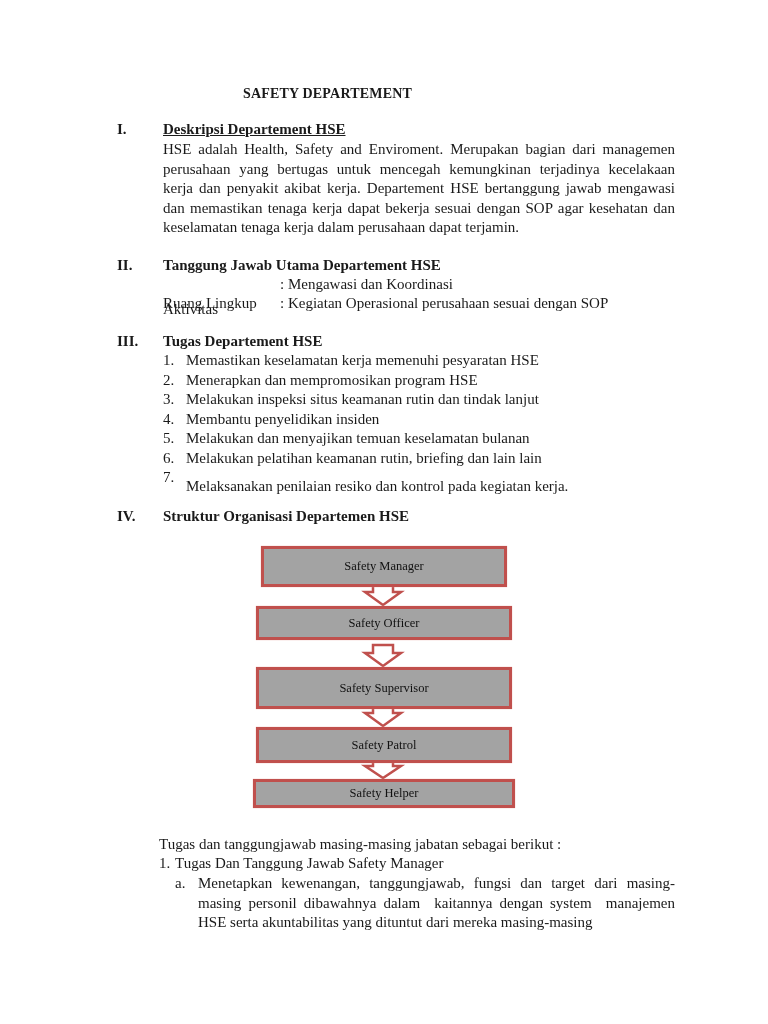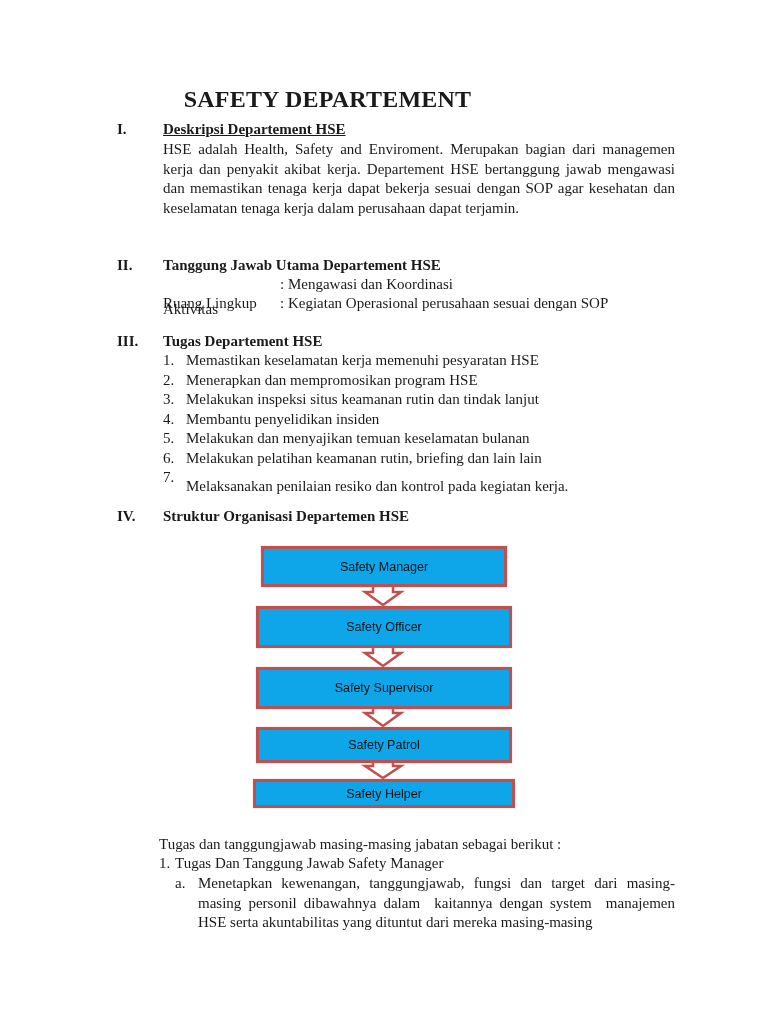--- a/index.html
+++ b/index.html
@@ -3,54 +3,55 @@
 <meta charset="utf-8">
 <style>
   html, body { margin:0; padding:0; }
   body {
     width:768px; height:1024px; background:#ffffff; position:relative; overflow:hidden;
     font-family:"Liberation Serif", "DejaVu Serif", serif; color:#1a1a1a;
     font-size:15px;
   }
   .title {
     position:absolute; top:86px; left:0; width:655px; text-align:center;
-    font-weight:bold; font-size:24px; letter-spacing:0.2px;
+    font-weight:bold; font-size:14px; letter-spacing:0.2px;
   }
   .sec-num { position:absolute; left:117px; font-weight:bold; }
   .sec-head { position:absolute; left:163px; font-weight:bold; }
   .para {
     position:absolute; left:163px; width:512px; line-height:19.6px;
     text-align:justify;
   }
   .kv-key { position:absolute; left:163px; }
   .kv-val { position:absolute; left:280px; white-space:nowrap; }
   .list-num { position:absolute; left:163px; }
   .list-txt { position:absolute; left:186px; white-space:nowrap; }
 
   .box {
     position:absolute; box-sizing:border-box; border:3px solid #c0504d;
-    background:#0ea5e9; display:flex; align-items:center; justify-content:center;
-    font-family:Liberation Sans, sans-serif; font-size:12.5px; color:#111;
+    background:#a3a3a3; display:flex; align-items:center; justify-content:center;
+    font-family:Liberation Serif, serif; font-size:12.5px; color:#111;
     box-shadow: 0 0 1px #e6a3a1;
   }
   .arrow { position:absolute; }
   .p2 { position:absolute; line-height:19.5px; }
 </style>
 </head>
 <body>
 
 <div>
 
   <div class="title">SAFETY DEPARTEMENT</div>
 
   <div>
     <div class="sec-num" style="top:121px;">I.</div>
     <div class="sec-head" style="top:121px;text-decoration:underline;">Deskripsi Departement HSE</div>
     <div class="para" style="top:140px;">
       <div style="text-align:justify; text-align-last:justify; height:19.6px;">HSE adalah Health, Safety and Enviroment. Merupakan bagian dari managemen</div>
+      <div style="text-align:justify; text-align-last:justify; height:19.6px;">perusahaan yang bertugas untuk mencegah kemungkinan terjadinya kecelakaan</div>
       <div style="text-align:justify; text-align-last:justify; height:19.6px;">kerja dan penyakit akibat kerja. Departement HSE bertanggung jawab mengawasi</div>
       <div style="text-align:justify; text-align-last:justify; height:19.6px;">dan memastikan tenaga kerja dapat bekerja sesuai dengan SOP agar kesehatan dan</div>
       <div style="height:19.6px;">keselamatan tenaga kerja dalam perusahaan dapat terjamin.</div>
     </div>
   </div>
 
   <div>
     <div class="sec-num" style="top:257px;">II.</div>
     <div class="sec-head" style="top:257px;">Tanggung Jawab Utama Departement HSE</div>
     <div class="kv-key" style="top:276px;margin-top:25px;">Aktivitas</div>
@@ -91,21 +92,21 @@
         <polygon points="373,584 393,584 393,592 401,592 383,605 365,592 373,592"></polygon>
         <polygon points="373,645 393,645 393,653 401,653 383,666 365,653 373,653"></polygon>
         <polygon points="373,706 393,706 393,713 401,713 383,726 365,713 373,713"></polygon>
         <polygon points="373,760 393,760 393,766 401,766 383,778 365,766 373,766"></polygon>
       </g>
     </svg>
 
     <div class="box" style="left:261px; top:546px; width:246px; height:41px;">
       <span>Safety Manager</span>
     </div>
-    <div class="box" style="left:256px; top:606px; width:256px; height:42px;">
+    <div class="box" style="left:256px; top:606px; width:256px; height:34px;">
       <span>Safety Officer</span>
     </div>
     <div class="box" style="left:256px; top:667px; width:256px; height:42px;">
       <span>Safety Supervisor</span>
     </div>
     <div class="box" style="left:256px; top:727px; width:256px; height:36px;">
       <span>Safety Patrol</span>
     </div>
     <div class="box" style="left:253px; top:779px; width:262px; height:29px;">
       <span>Safety Helper</span>

